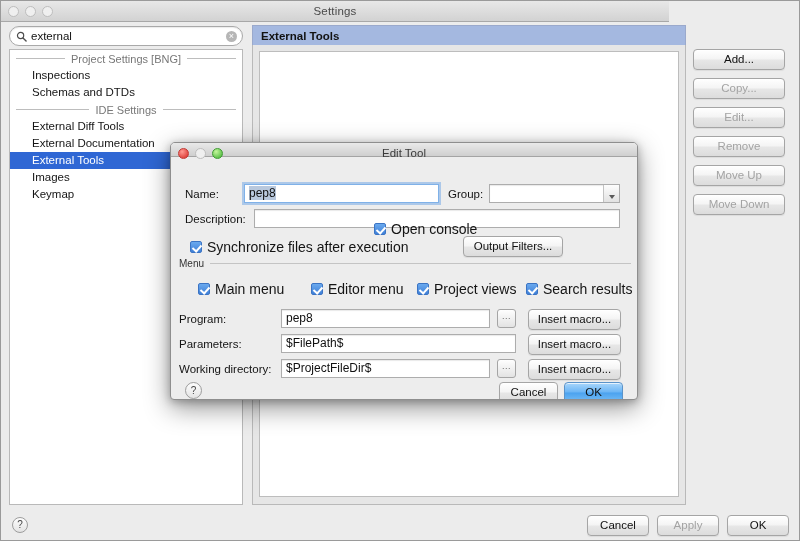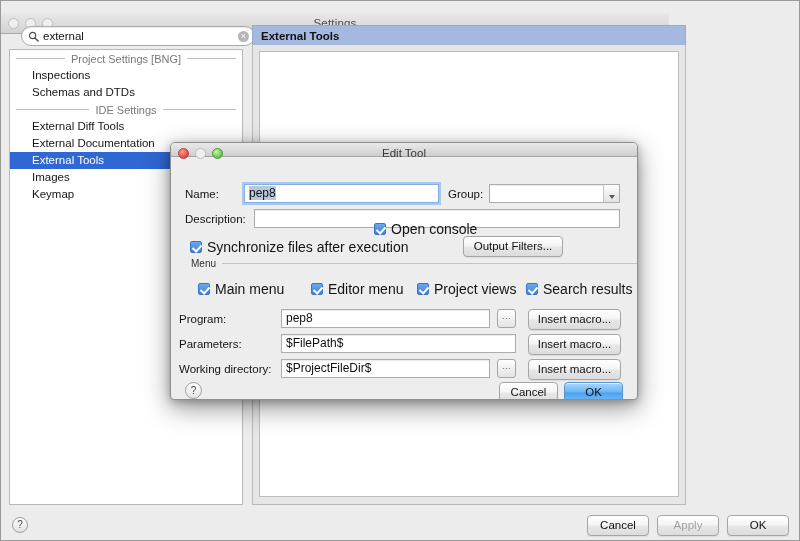--- a/index.html
+++ b/index.html
@@ -14,42 +14,42 @@
   
   #app {
     position: relative;
     width: 800px; height: 541px;
     background: #ececec;
     border: 1px solid #9a9a9a;
   }
 
   
   .titlebar {
-    position: absolute; top: 12px; left: 0;
+    position: absolute; top: 0; left: 0;
     width: 668px; height: 21px;
     background: linear-gradient(180deg, #e8e8e8 0%, #d2d2d2 100%);
     border-bottom: 1px solid #a8a8a8;
   }
   .titlebar .title {
     text-align: center;
     font-size: 11.5px;
     color: #4a4a4a;
     line-height: 21px;
     letter-spacing: .2px;
   }
   .lights { position: absolute; left: 7px; top: 5px; display: flex; gap: 6px; }
   .light { width: 11px; height: 11px; border-radius: 50%;
            border: 1px solid #b4b4b4; background: #ededed; }
   .light.red    { background: radial-gradient(circle at 35% 30%, #ff9a92, #e0443e 75%); border-color: #c03a35; }
   .light.green  { background: radial-gradient(circle at 35% 30%, #c4f79c, #5ec14a 75%); border-color: #3f9b33; }
   .light.off    { background: #efefef; border-color: #bdbdbd; }
 
   
   .search-wrap {
-    position: absolute; left: 20px; top: 25px;
+    position: absolute; left: 8px; top: 25px;
     width: 234px; height: 20px;
   }
   .search-field {
     width: 100%; height: 20px;
     border: 1px solid #a9a9a9;
     border-radius: 10px;
     background: #fff;
     position: relative;
     box-shadow: inset 0 1px 1px rgba(0,0,0,.08);
   }
@@ -317,20 +317,28 @@
     <div class="sb-item">Keymap</div>
   </div>
 
   <div class="content-header">
     <div class="ctitle">External Tools</div>
   </div>
   <div class="content-panel">
     <div class="tools-list"></div>
   </div>
 
+  <div class="btn-col">
+    <div class="btn">Add...</div>
+    <div class="btn disabled">Copy...</div>
+    <div class="btn disabled">Edit...</div>
+    <div class="btn disabled">Remove</div>
+    <div class="btn disabled">Move Up</div>
+    <div class="btn disabled">Move Down</div>
+  </div>
 
   <div class="help-btn">?</div>
   <div class="bottom-btns">
     <div class="btn">Cancel</div>
     <div class="btn disabled">Apply</div>
     <div class="btn">OK</div>
   </div>
 
   <div id="dialog">
 
@@ -360,21 +368,21 @@
       <div class="cbrow" style="left:19px; top:82px;">
         <div class="cb"></div>
         <span class="cblabel">Synchronize files after execution</span>
       </div>
       <div class="cbrow" style="left:203px; top:64px;">
         <div class="cb"></div>
         <span class="cblabel">Open console</span>
       </div>
       <div class="btn" style="position:absolute; left:292px; top:79px; width:100px;">Output Filters...</div>
 
-      <div class="groupsep" style="left:20px; top:101px; width:452px;">
+      <div class="groupsep" style="left:8px; top:101px; width:452px;">
         <span class="gname">Menu</span>
         <span class="gline" style="flex:1 1 auto;"></span>
       </div>
 
       <div class="cbrow" style="left:27px; top:124px;">
         <div class="cb"></div>
         <span class="cblabel">Main menu</span>
       </div>
       <div class="cbrow" style="left:140px; top:124px;">
         <div class="cb"></div>

